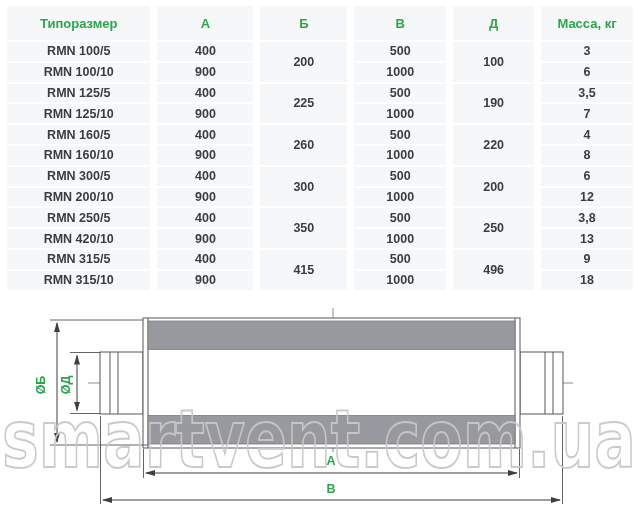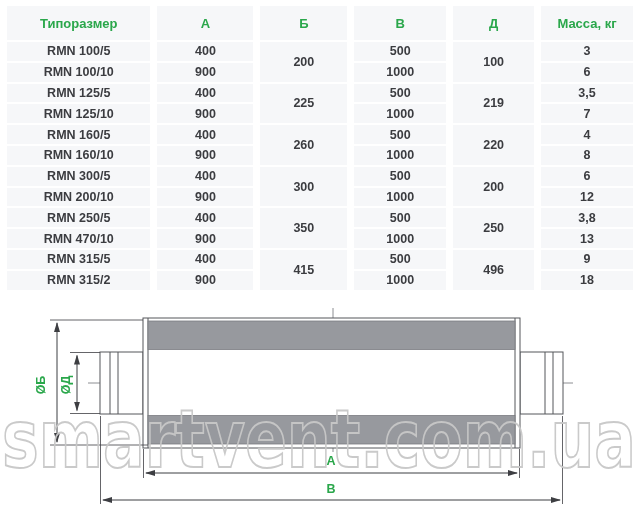--- a/index.html
+++ b/index.html
@@ -54,21 +54,21 @@
           <td>RMN 100/10</td>
           <td>900</td>
           <td>1000</td>
           <td>6</td>
         </tr>
         <tr>
           <td>RMN 125/5</td>
           <td>400</td>
           <td rowspan="2">225</td>
           <td>500</td>
-          <td rowspan="2">219</td>
+          <td rowspan="2">190</td>
           <td>3,5</td>
         </tr>
         <tr>
           <td>RMN 125/10</td>
           <td>900</td>
           <td>1000</td>
           <td>7</td>
         </tr>
         <tr>
           <td>RMN 160/5</td>
@@ -100,35 +100,35 @@
         </tr>
         <tr>
           <td>RMN 250/5</td>
           <td>400</td>
           <td rowspan="2">350</td>
           <td>500</td>
           <td rowspan="2">250</td>
           <td>3,8</td>
         </tr>
         <tr>
-          <td>RMN 470/10</td>
+          <td>RMN 420/10</td>
           <td>900</td>
           <td>1000</td>
           <td>13</td>
         </tr>
         <tr>
           <td>RMN 315/5</td>
           <td>400</td>
           <td rowspan="2">415</td>
           <td>500</td>
           <td rowspan="2">496</td>
           <td>9</td>
         </tr>
         <tr>
-          <td>RMN 315/2</td>
+          <td>RMN 315/10</td>
           <td>900</td>
           <td>1000</td>
           <td>18</td>
         </tr>
       </tbody>
   </table>
 
   <svg class="drawing" viewBox="0 0 640 510">
     <defs>
       <marker id="arr" viewBox="0 0 10 6" markerWidth="10" markerHeight="6" refX="9" refY="3" orient="auto-start-reverse" markerUnits="userSpaceOnUse">

